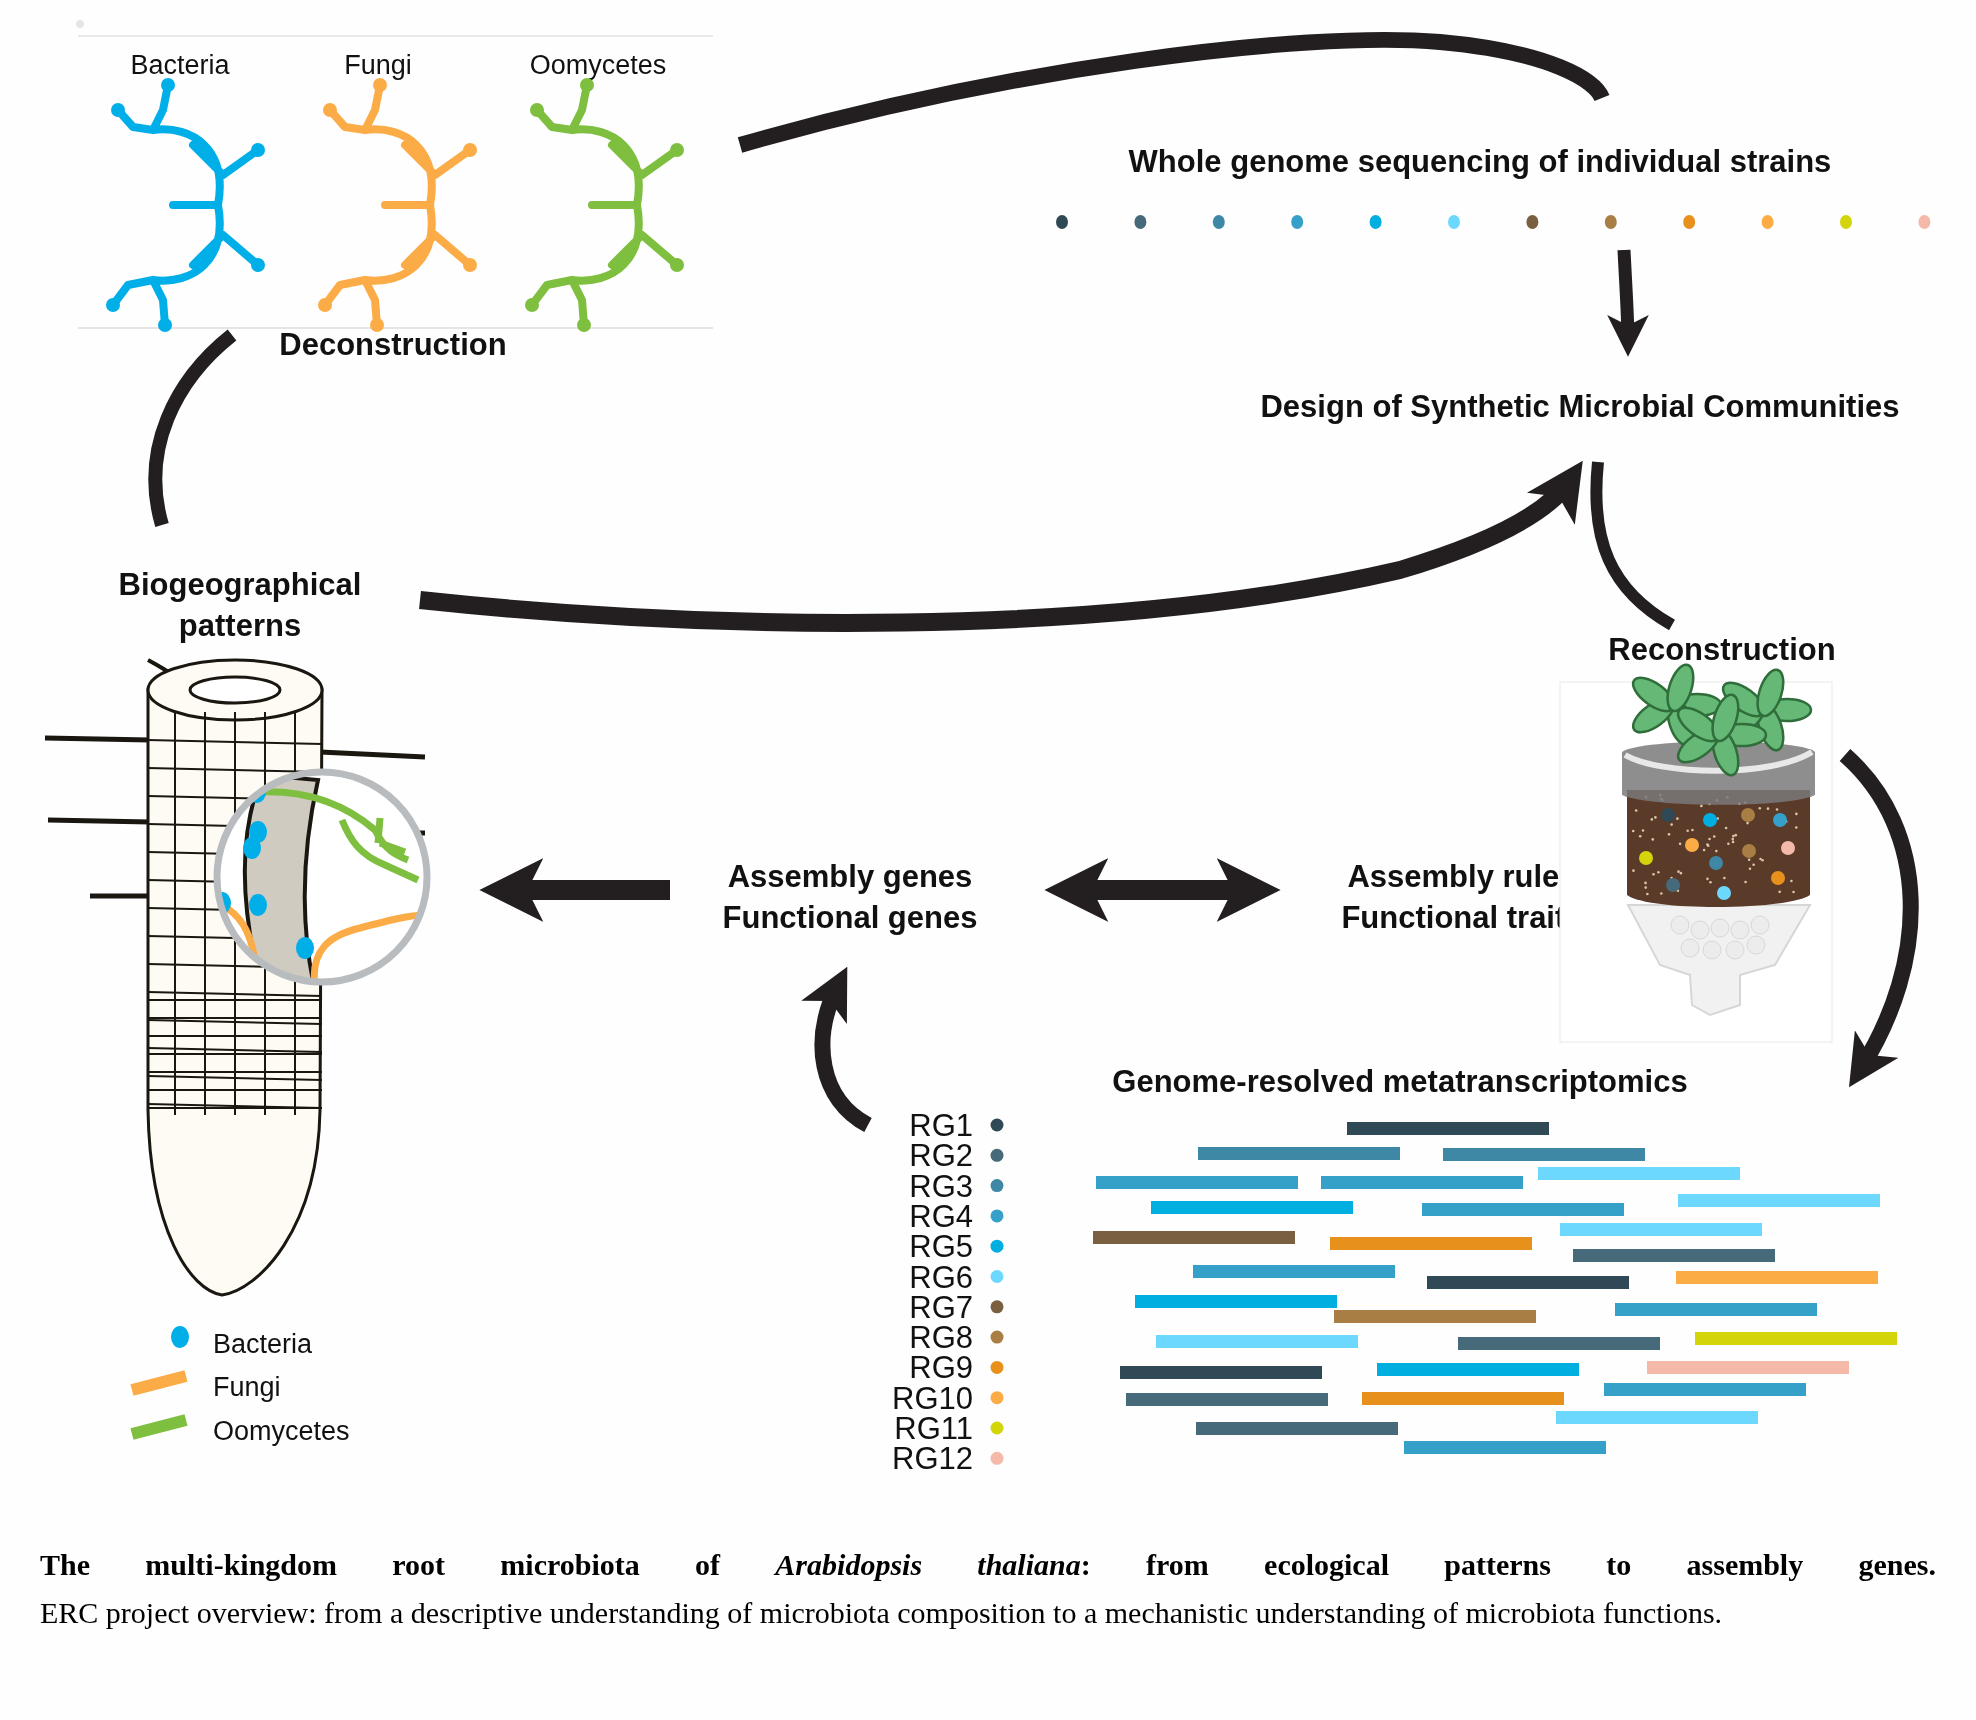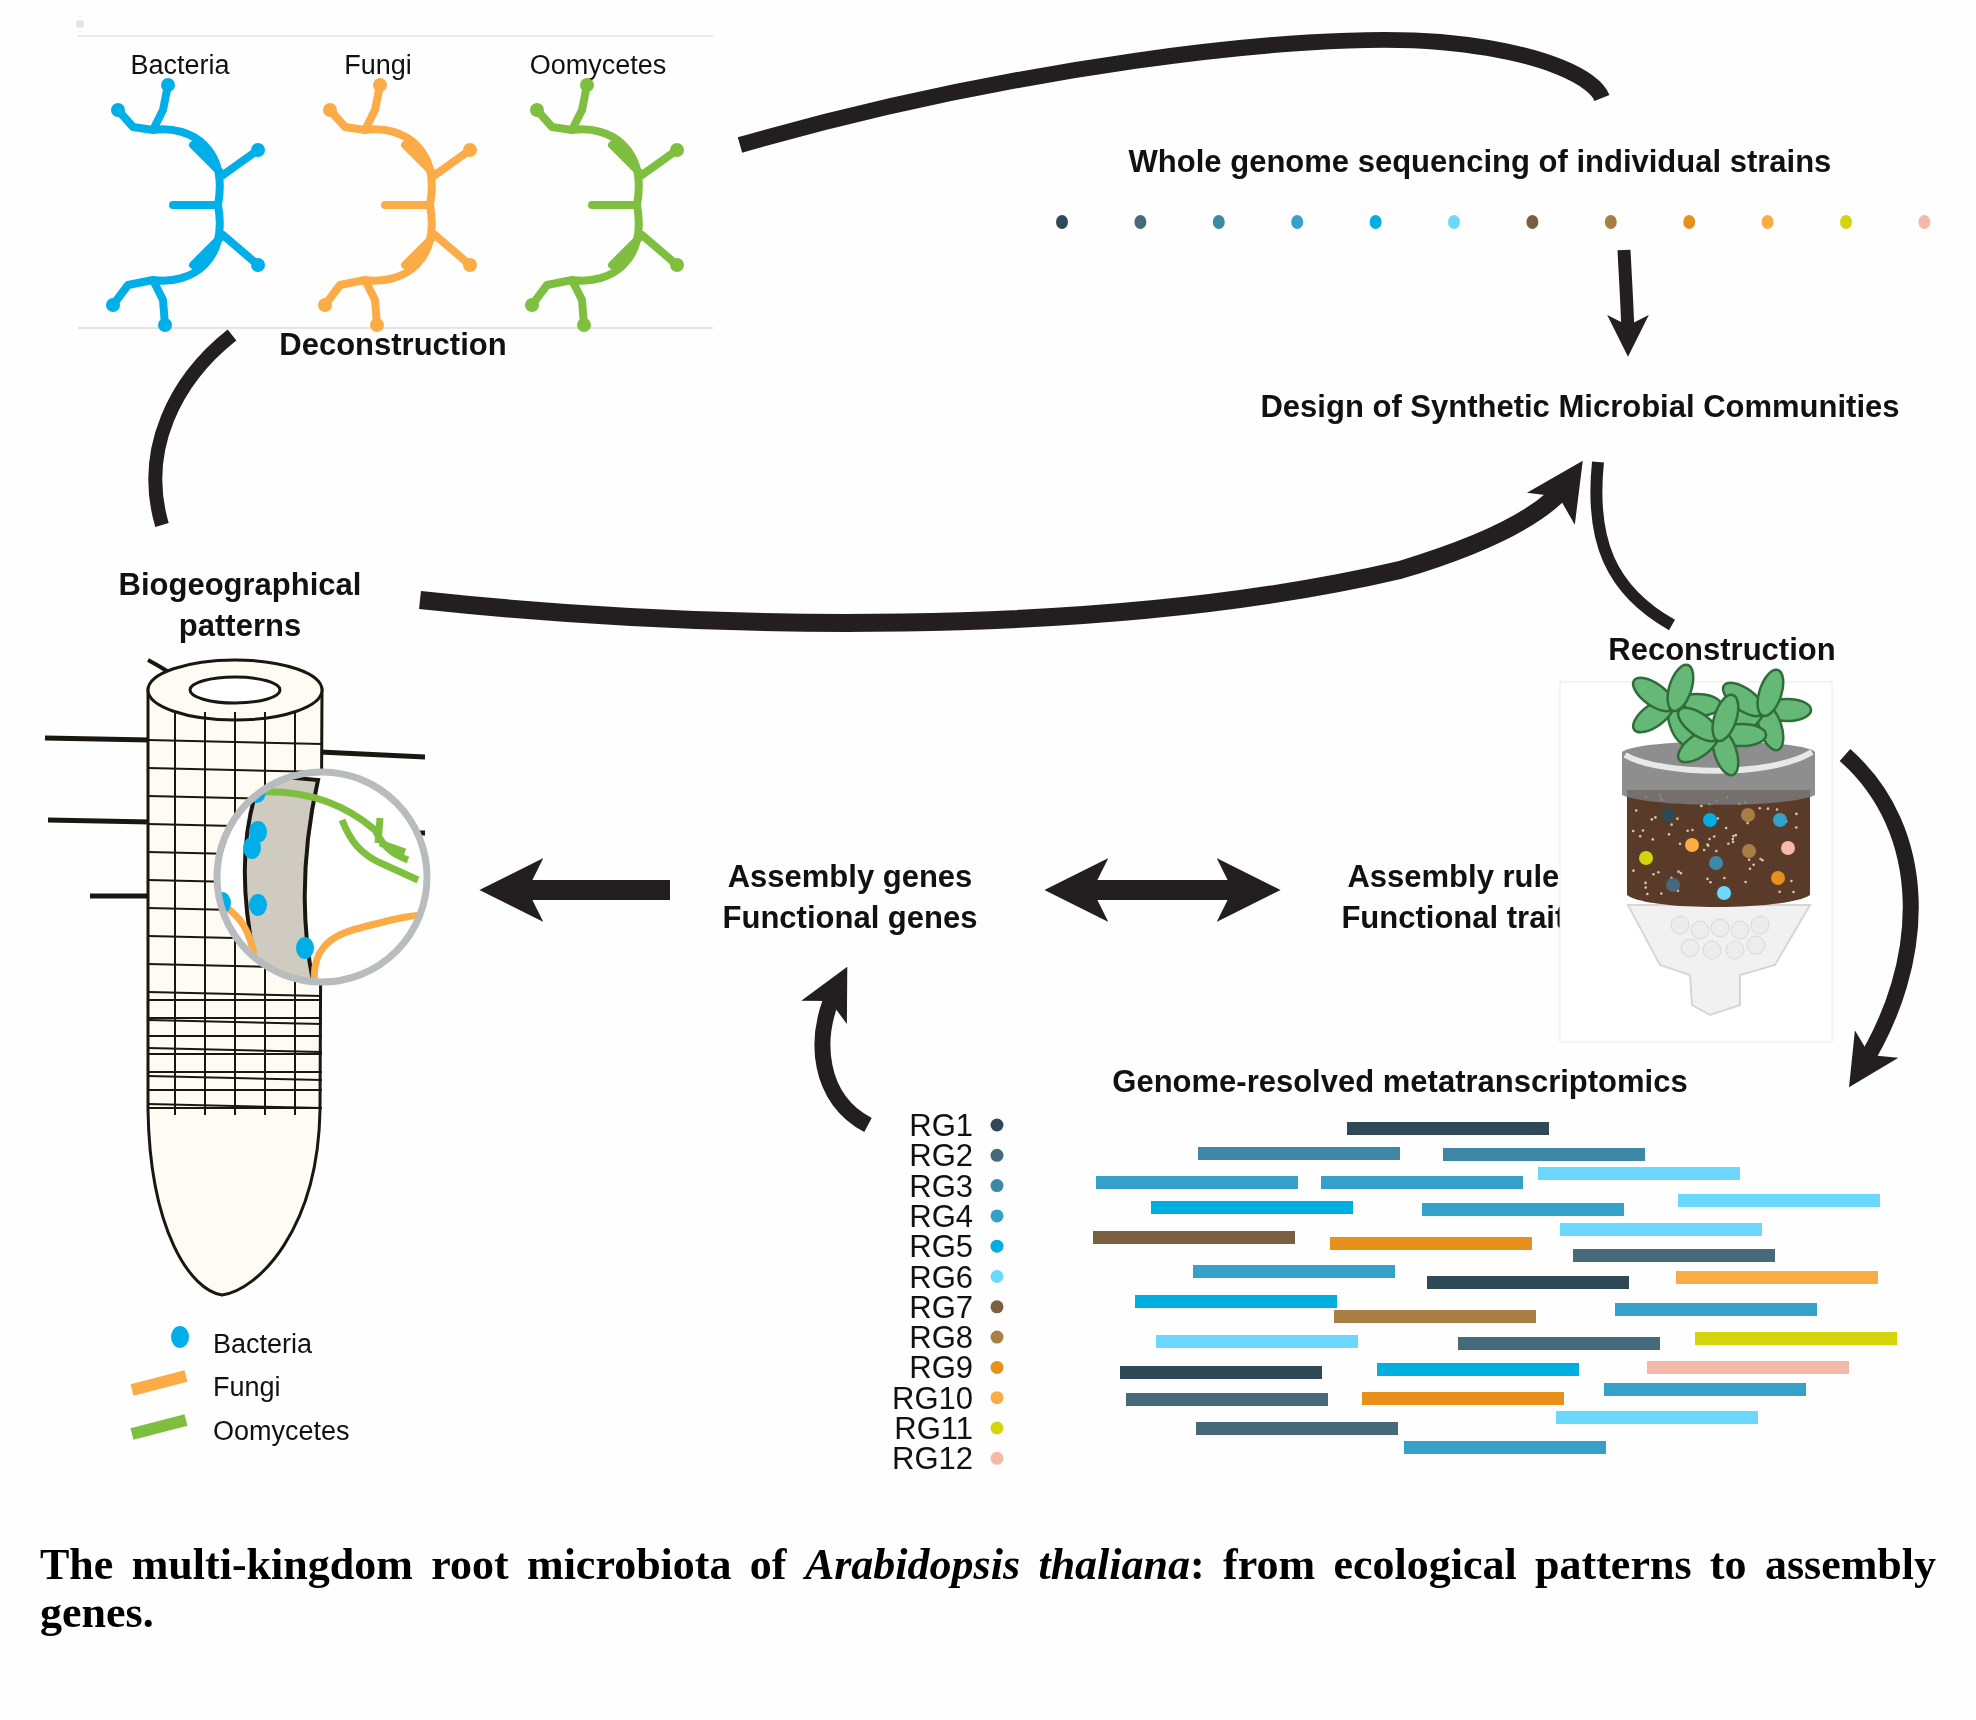--- a/index.html
+++ b/index.html
@@ -1,20 +1,20 @@
 <!DOCTYPE html>
 <html><head>
 <meta charset="utf-8">
 <style>
   html, body { margin: 0; padding: 0; background: #fefefe; }
   body { width: 1976px; height: 1720px; position: relative; overflow: hidden; font-family: "Liberation Sans", sans-serif; }
   #canvas { position: absolute; left: 0; top: 0; }
   .lbl { font-family: "Liberation Sans", sans-serif; fill: #111; }
   .bold { font-weight: bold; }
-  .caption { position: absolute; left: 40px; width: 1896px; font-family: "Liberation Serif", serif; font-size: 44px; line-height: 48px; color: #000; }
+  .caption { position: absolute; left: 40px; width: 1896px; font-family: "Liberation Serif", serif; font-size: 30px; line-height: 48px; color: #000; }
   .caption .title { font-weight: bold; display: block; text-align: justify; text-align-last: justify; }
   .caption .body { display: block; text-align: justify; }
   .caption em { font-style: italic; }
 </style>
 </head>
 <body>
 
 <svg id="canvas" width="1976" height="1720" viewBox="0 0 1976 1720" xmlns="http://www.w3.org/2000/svg">
   <defs>
     <marker id="ah" viewBox="0 0 10 10" refX="6" refY="5" markerWidth="3.2" markerHeight="3.2" orient="auto-start-reverse">
@@ -389,13 +389,14 @@
       <rect x="1362" y="1392" width="202" height="13" fill="#e8901c"></rect>
       <rect x="1604" y="1383" width="202" height="13" fill="#35a0c8"></rect>
       <rect x="1556" y="1411" width="202" height="13" fill="#6dd8fd"></rect>
       <rect x="1196" y="1422" width="202" height="13" fill="#466a7a"></rect>
       <rect x="1404" y="1441" width="202" height="13" fill="#35a0c8"></rect>
     </g>
 </svg>
 
 <div class="caption" style="top:1541px;">
   <span class="title"><span>The multi-kingdom root microbiota of </span><em>Arabidopsis thaliana</em><span>: from ecological patterns to assembly genes.</span></span>
+  <span class="body">ERC project overview: from a descriptive understanding of microbiota composition to a mechanistic understanding of microbiota functions.</span>
 </div>
 
 </body></html>

